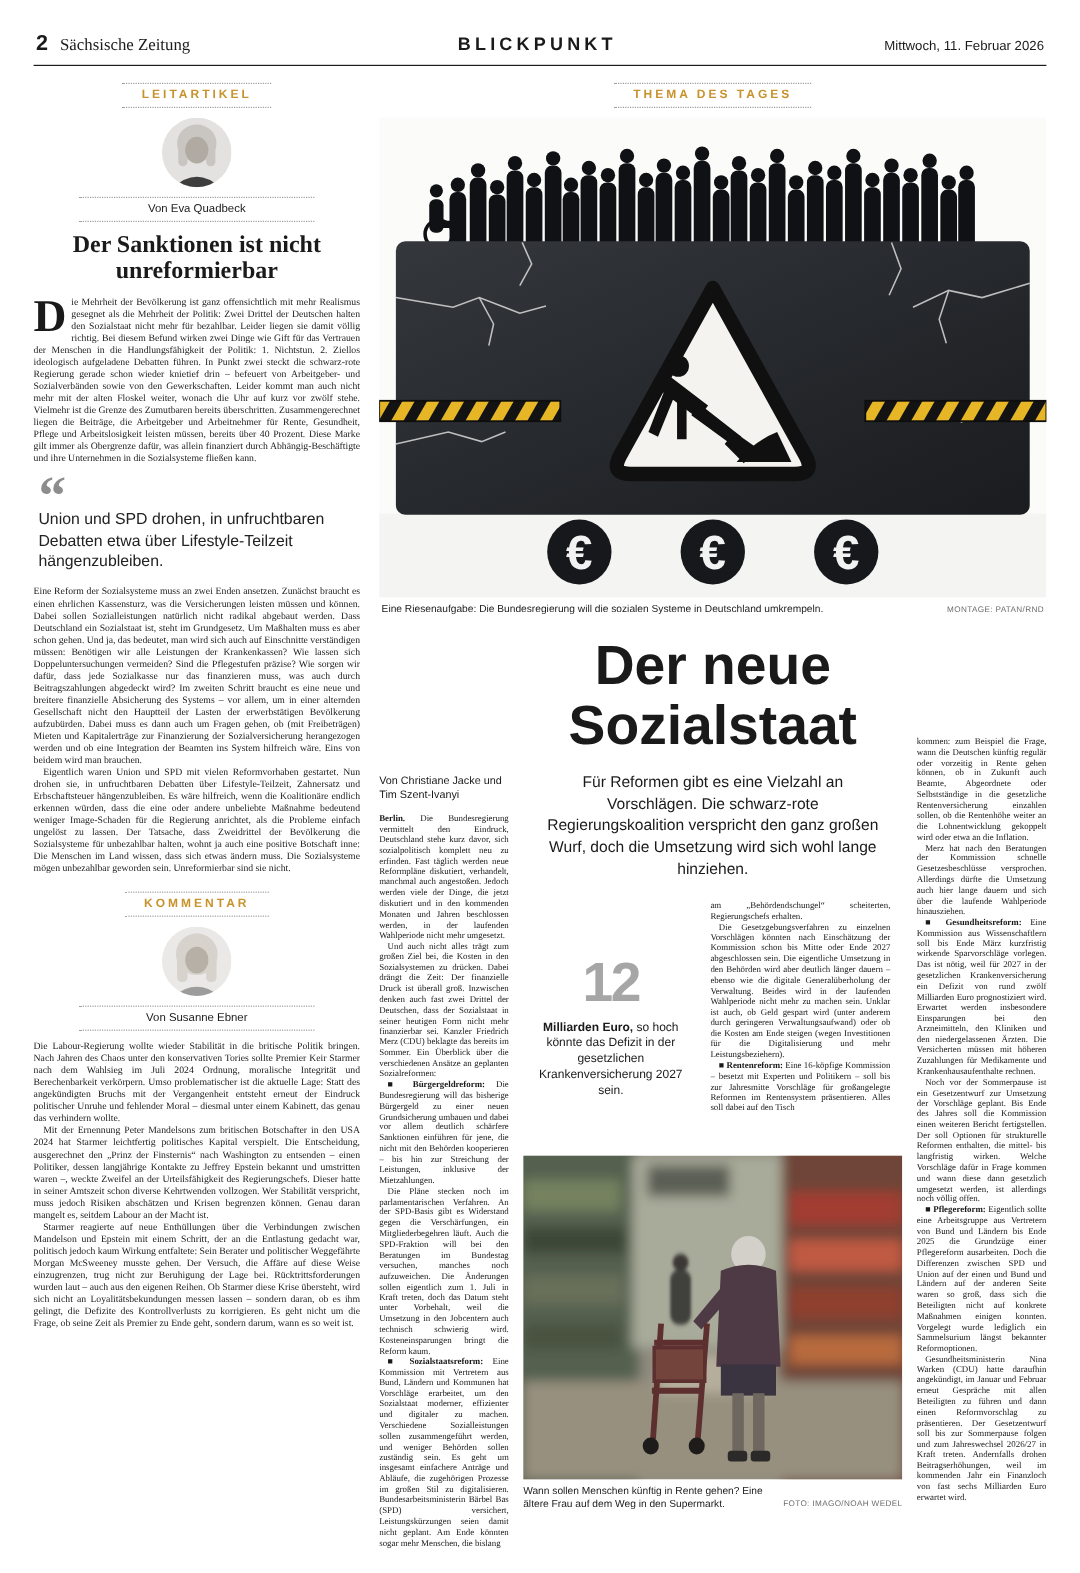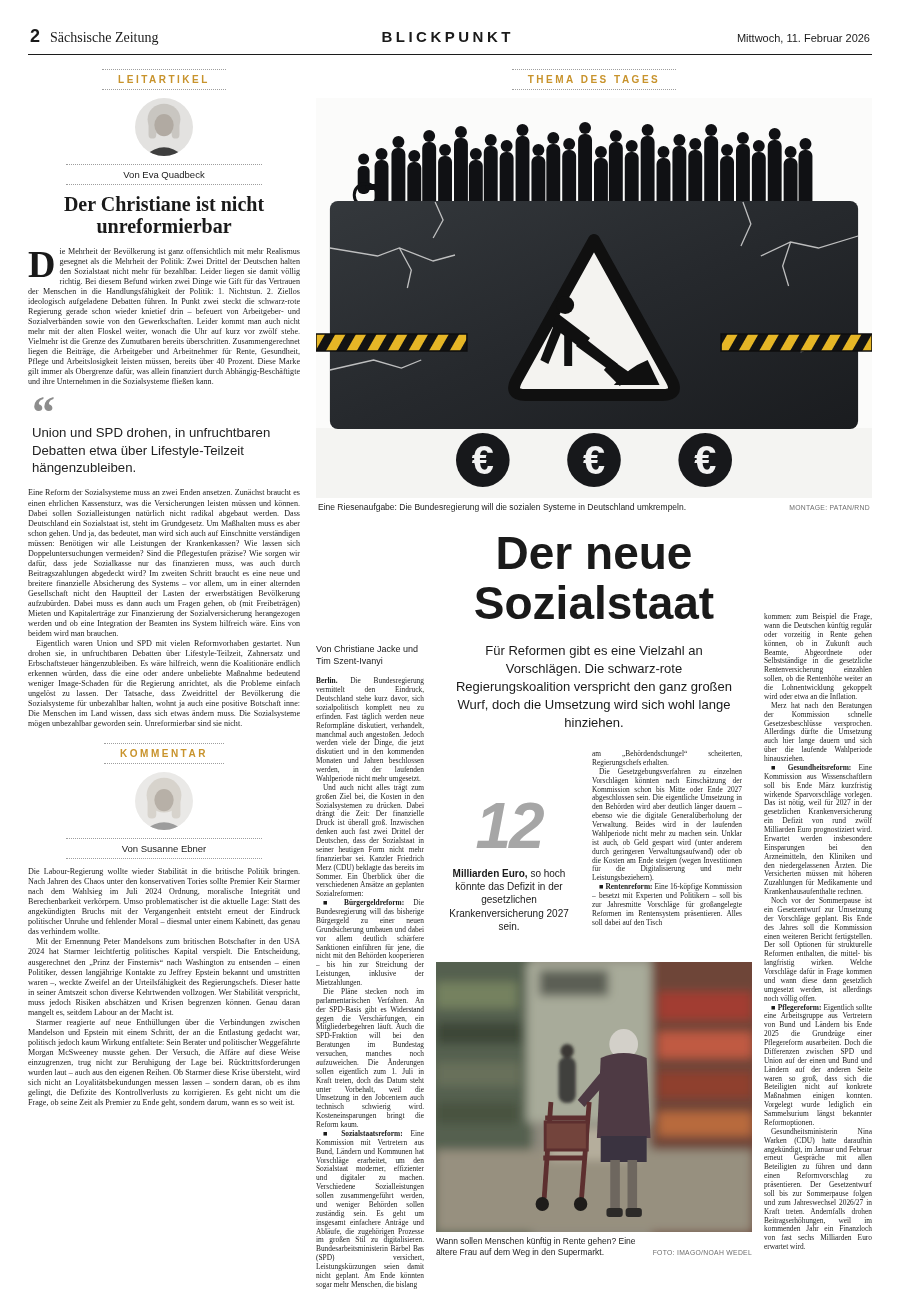--- a/index.html
+++ b/index.html
@@ -49,21 +49,21 @@
   .acol .lead{font-weight:bold;}
   .col1{padding-top:122px;}
   .col5{padding-top:92px;}
   .byline{font-family:"Liberation Sans",sans-serif;font-size:9px;line-height:1.35;margin-bottom:10px;text-align:left;text-indent:0;}
 
   .center-col{display:flex;flex-direction:column;overflow:hidden;}
   .main-headline{font-family:Liberation Sans, sans-serif;font-size:46px;line-height:1.08;font-weight:700;text-align:center;margin:8px 0 14px;}
   .subhead{font-size:13px;line-height:1.38;text-align:center;margin:0 16px 16px;}
   .stat-row{display:grid;grid-template-columns:122px 1fr;column-gap:22px;padding:2px 10px 0 12px;height:214px;overflow:hidden;}
   .stat{text-align:center;padding-top:44px;}
-  .stat-value{font-size:64px;font-weight:bold;color:#a6a6a6;line-height:1;letter-spacing:-2px;font-style:italic;}
+  .stat-value{font-size:46px;font-weight:bold;color:#a6a6a6;line-height:1;letter-spacing:-2px;}
   .stat-text{font-size:10px;line-height:1.32;margin-top:9px;}
   .photo{height:270px;overflow:hidden;}
   .photo svg{display:block;width:100%;height:100%;}
   .photo-cap{display:flex;justify-content:center;align-items:flex-end;gap:10px;padding-top:4px;font-size:8.5px;line-height:1.3;}
   .photo-cap .caption{max-width:235px;}
 </style>
 </head>
 <body>
 
 <div class="page">
@@ -89,21 +89,21 @@
             <rect width="60" height="60" fill="#e3e2e0"></rect>
             <ellipse cx="30" cy="22" rx="17" ry="16" fill="#c9c6c1"></ellipse>
             <rect x="14" y="22" width="8" height="20" rx="4" fill="#c9c6c1"></rect>
             <rect x="38" y="22" width="8" height="20" rx="4" fill="#c9c6c1"></rect>
             <ellipse cx="30" cy="28" rx="10" ry="11.5" fill="#b1aaa2"></ellipse>
             <path d="M8,62 Q30,40 52,62 L52,64 L8,64 Z" fill="#3e3e3e"></path>
           </svg>
         </div>
 
         <div class="author-byline">Von Eva Quadbeck</div>
-        <h2 class="op-headline">Der Christiane ist nicht unreformierbar</h2>
+        <h2 class="op-headline">Der Sanktionen ist nicht unreformierbar</h2>
 
         <div class="op-body">
           <p><span class="dropcap">D</span><span>ie Mehrheit der Bevölkerung ist ganz offensichtlich mit mehr Realismus gesegnet als die Mehrheit der Politik: Zwei Drittel der Deutschen halten den Sozialstaat nicht mehr für bezahlbar. Leider liegen sie damit völlig richtig. Bei diesem Befund wirken zwei Dinge wie Gift für das Vertrauen der Menschen in die Handlungsfähigkeit der Politik: 1. Nichtstun. 2. Ziellos ideologisch aufgeladene Debatten führen. In Punkt zwei steckt die schwarz-rote Regierung gerade schon wieder knietief drin – befeuert von Arbeitgeber- und Sozialverbänden sowie von den Gewerkschaften. Leider kommt man auch nicht mehr mit der alten Floskel weiter, wonach die Uhr auf kurz vor zwölf stehe. Vielmehr ist die Grenze des Zumutbaren bereits überschritten. Zusammengerechnet liegen die Beiträge, die Arbeitgeber und Arbeitnehmer für Rente, Gesundheit, Pflege und Arbeitslosigkeit leisten müssen, bereits über 40 Prozent. Diese Marke gilt immer als Obergrenze dafür, was allein finanziert durch Abhängig-Beschäftigte und ihre Unternehmen in die Sozialsysteme fließen kann.</span></p>
         </div>
 
         <figure class="pullquote">
           <span class="pq-mark">“</span>
           <div class="pq-text">Union und SPD drohen, in unfruchtbaren Debatten etwa über Lifestyle-Teilzeit hängenzubleiben.</div>
         </figure>
 

